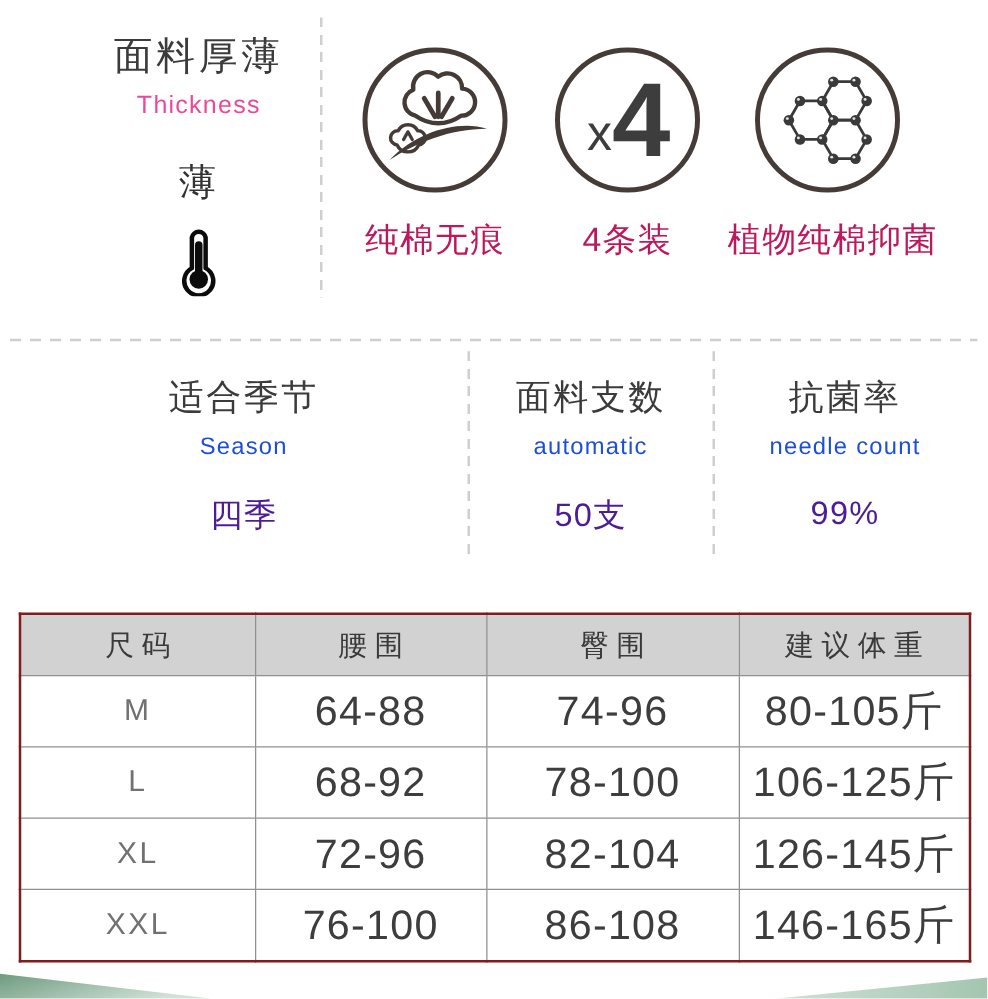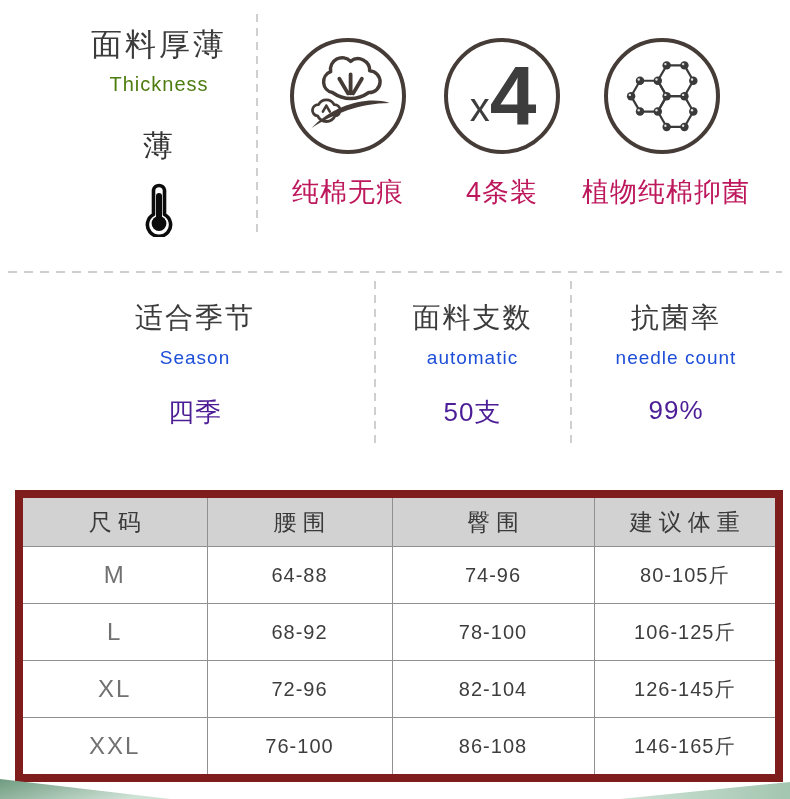--- a/index.html
+++ b/index.html
@@ -4,21 +4,21 @@
 <style>
   html,body{margin:0;padding:0;}
   body{
     width:790px;height:799px;position:relative;background:#ffffff;
     font-family:"Liberation Sans","DejaVu Sans",sans-serif;
     color:#3c3c3c;overflow:hidden;
   }
   
   .thickness-panel{position:absolute;left:0;top:24px;width:238px;text-align:center;margin-left:40px;}
   .t-zh{font-size:31px;letter-spacing:3px;color:#3b3b3b;}
-  .t-en{font-size:20px;color:#4d7c0f;margin-top:7px;letter-spacing:1px;}
+  .t-en{font-size:20px;color:#ec4899;margin-top:7px;letter-spacing:1px;}
   .t-val{font-size:30px;color:#333;margin-top:30px;letter-spacing:2px;}
   .t-icon{margin-top:12px;}
   
   .vdash{position:absolute;width:2px;
     background-image:repeating-linear-gradient(to bottom,#cfcfcf 0 8px,transparent 8px 14px);}
   .vdash-top{left:256px;top:14px;height:224px;}
   .hdash{position:absolute;left:8px;right:8px;top:271px;height:2px;
     background-image:repeating-linear-gradient(to right,#cfcfcf 0 9px,transparent 9px 16px);}
   .vdash-a{left:374px;top:281px;height:166px;}
   .vdash-b{left:570px;top:281px;height:166px;}
@@ -34,28 +34,28 @@
   
   .spec{position:absolute;top:299px;text-align:center;}
   .s1{left:15px;width:360px;}
   .s2{left:374px;width:197px;}
   .s3{left:570px;width:212px;}
   .sp-zh{font-size:28px;color:#3b3b3b;letter-spacing:2px;}
   .sp-en{font-size:19px;color:#1d4ed8;margin-top:10px;letter-spacing:1px;}
   .sp-val{font-size:26px;color:#4c1d95;margin-top:26px;letter-spacing:1px;}
   
   table.size{position:absolute;left:15px;top:490px;width:760px;border-collapse:collapse;
-    border:8px solid #7f1d1d;table-layout:fixed;}
+    border:2px solid #7f1d1d;table-layout:fixed;}
   table.size col.c1{width:188px;}table.size col.c2{width:185px;}
   table.size col.c3{width:202px;}table.size col.c4{width:185px;}
   table.size th{background:#d2d2d2;height:46px;font-weight:400;font-size:23px;
     color:#3a3a3a;letter-spacing:6px;border:1px solid #909090;text-indent:6px;}
   table.size td{height:54px;text-align:center;border:1px solid #909090;background:#fff;}
   td.sz{font-size:24px;color:#717171;letter-spacing:2px;}
-  td.num{font-size:20px;color:#3d3d3d;letter-spacing:1px;margin-top:37px;}
+  td.num{font-size:33px;color:#3d3d3d;letter-spacing:1px;margin-top:37px;}
   
   .wave{position:absolute;left:0;bottom:0;width:790px;height:24px;}
 </style>
 </head>
 <body>
 
 <div class="thickness-panel">
   <div class="t-zh">面料厚薄</div>
   <div class="t-en">Thickness</div>
   <div class="t-val">薄</div>

